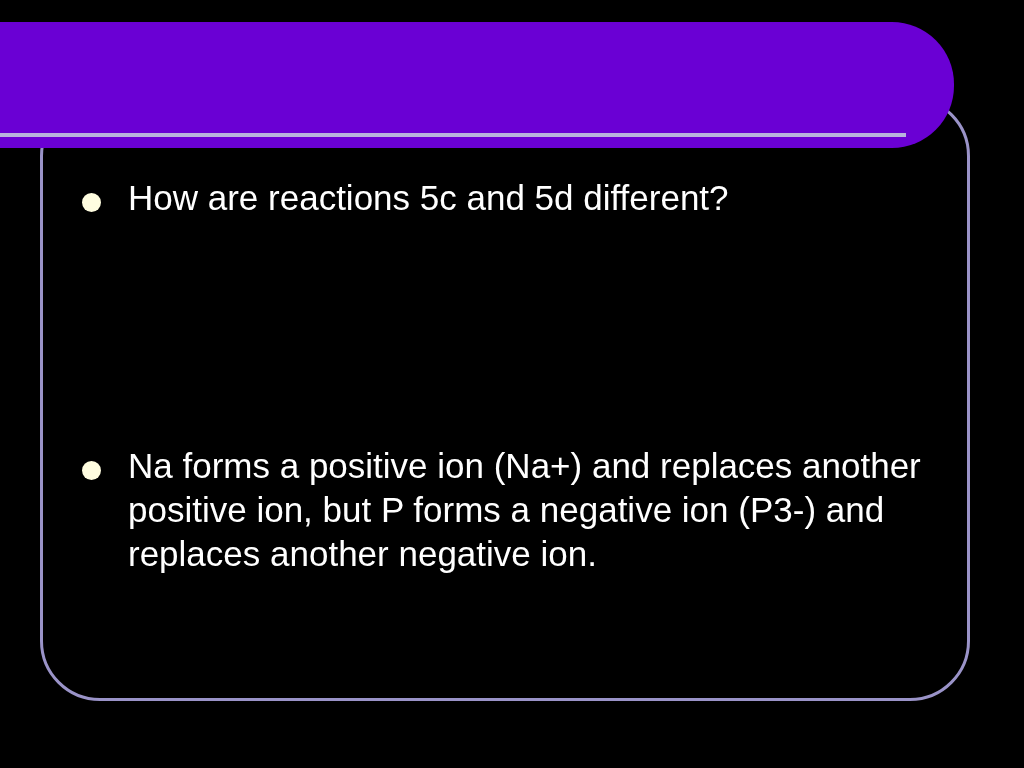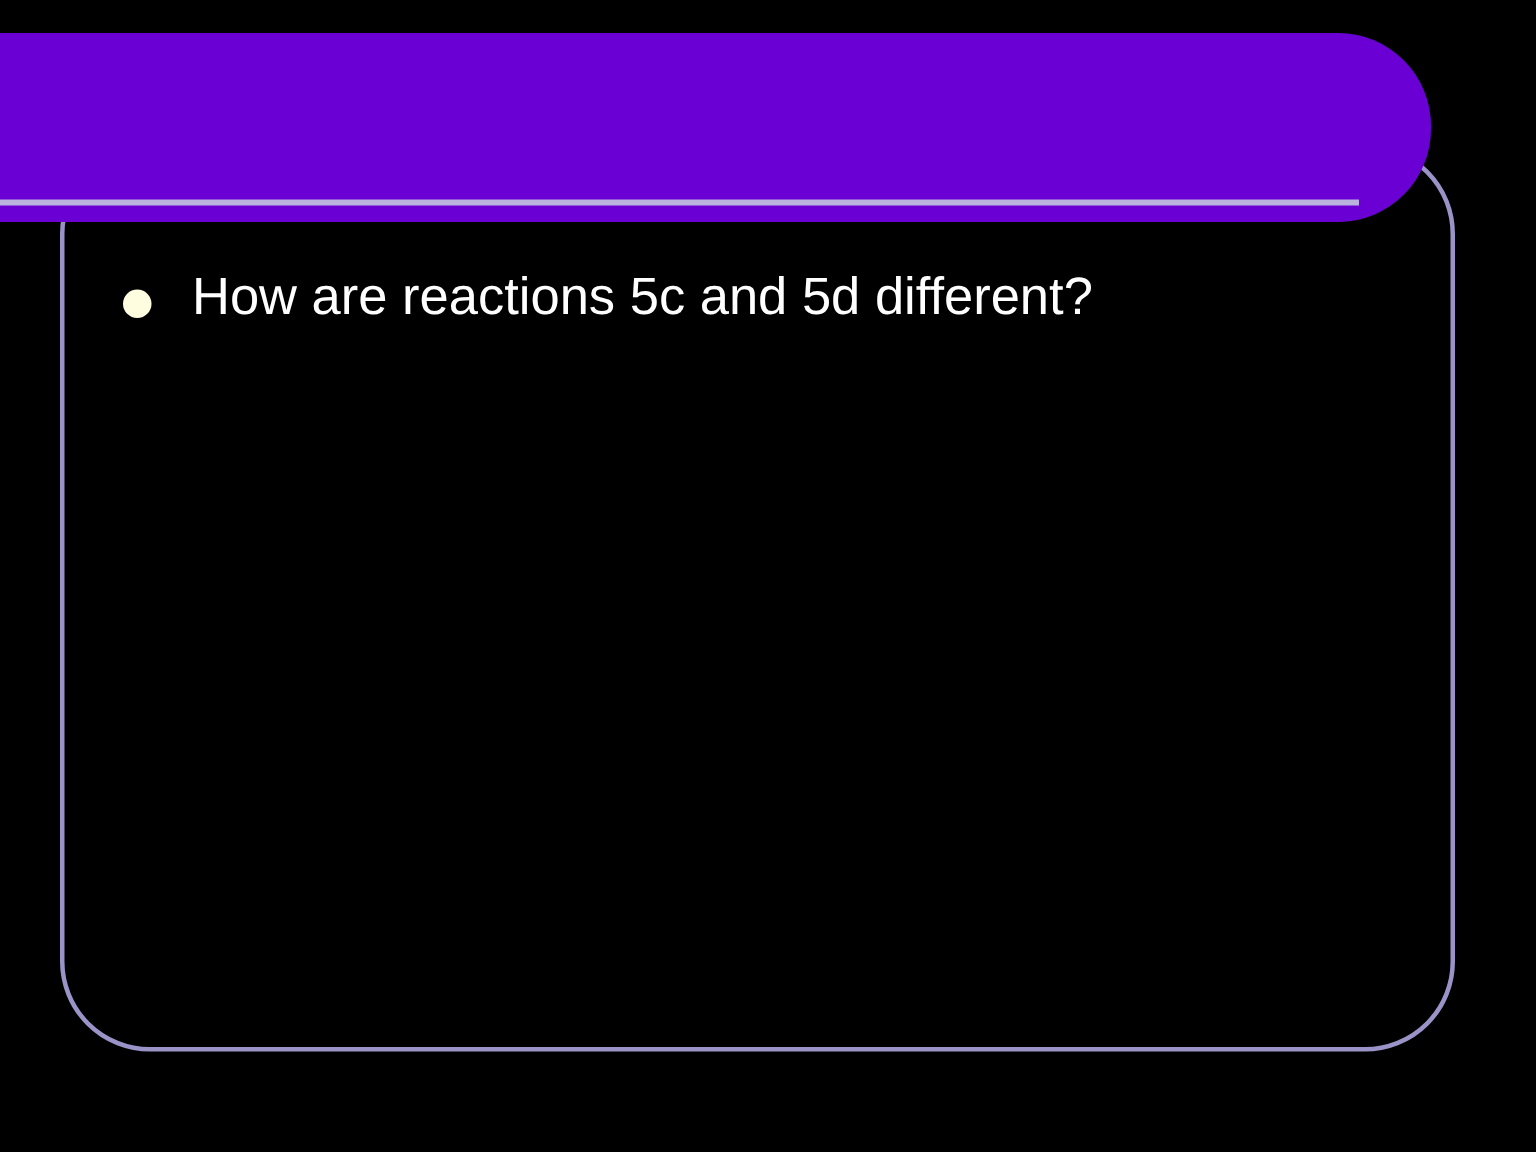--- a/index.html
+++ b/index.html
@@ -132,15 +132,21 @@
 
     <div class="bullet-row">
       <div class="bullet-marker">
         <span class="bullet-dot"></span>
       </div>
       <div class="bullet-text">How are reactions 5c and 5d different?</div>
     </div>
 
     <div class="spacer-1"></div>
 
+    <div class="bullet-row">
+      <div class="bullet-marker">
+        <span class="bullet-dot"></span>
+      </div>
+      <div class="bullet-text">Na forms a positive ion (Na+) and replaces another positive ion, but P forms a negative ion (P3-) and replaces another negative ion.</div>
+    </div>
 
   </div>
 </div>
 
 </body></html>

